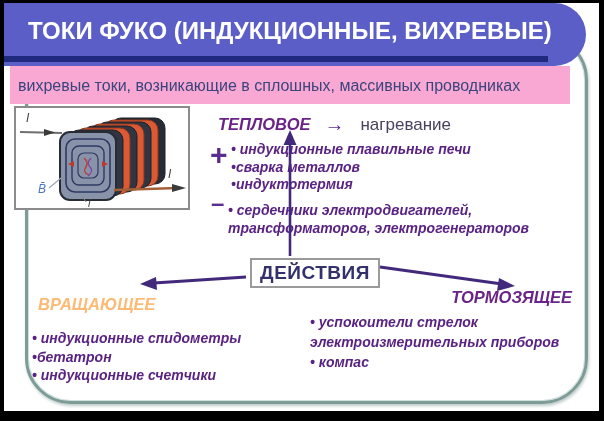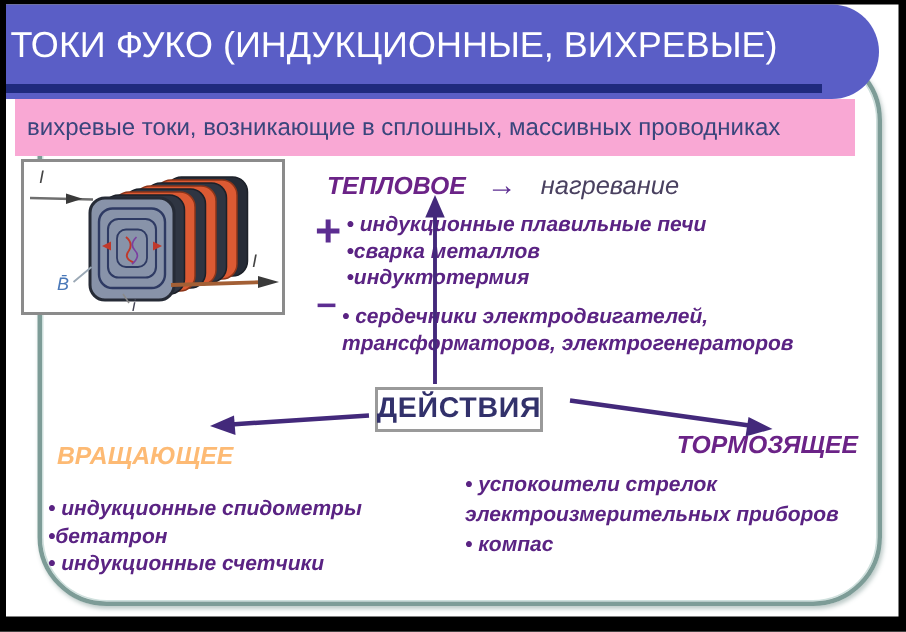--- a/index.html
+++ b/index.html
@@ -5,38 +5,38 @@
   html,body{margin:0;padding:0;background:#222;}
   *{box-sizing:border-box;}
   .frame{position:relative;width:604px;height:421px;background:#000;overflow:hidden;
          font-family:"Liberation Sans",sans-serif;}
   .slide-bg{position:absolute;left:4px;top:3px;width:595px;height:408px;background:#ffffff;}
   .panel{position:absolute;left:25px;top:34px;width:563px;height:370px;
          border:3px solid #7d9c97;border-radius:46px;
          box-shadow:1px 2px 3px rgba(110,140,135,.45), inset 0 0 0 1px #cfe0dd;}
   .header{position:absolute;left:4px;top:3px;width:582px;height:63px;background:#5a5ec6;
           border-radius:0 33px 33px 0;display:flex;align-items:center;}
-  .header .title{color:#ffffff;font-weight:normal;font-size:24px;letter-spacing:0;
-                 padding-left:3px;padding-bottom:8px;white-space:nowrap;}
+  .header .title{color:#ffffff;font-weight:bold;font-size:24px;letter-spacing:0;
+                 padding-left:24px;padding-bottom:8px;white-space:nowrap;}
   .navy-line{position:absolute;left:4px;top:56px;width:544px;height:6px;background:#1f2a7e;}
   .subtitle{position:absolute;left:10px;top:66px;width:560px;height:38px;background:#f9a8d4;
             padding:11px 0 0 8px;color:#3a457c;font-size:16px;white-space:nowrap;}
   .diagram-box{position:absolute;left:14px;top:106px;width:176px;height:104px;background:#ffffff;
                border:2px solid #8b8b8b;}
   .thermal-row{position:absolute;left:218px;top:112px;display:flex;align-items:baseline;white-space:nowrap;}
   .thermal-head{color:#6b2387;font-weight:bold;font-style:italic;font-size:16.5px;}
   .thermal-arrow{color:#5c2d91;font-weight:bold;font-size:20px;margin:0 16px 0 14px;position:relative;top:1px;}
-  .thermal-result{color:#4a4160;font-style:italic;font-size:17px;}
+  .thermal-result{color:#4a4160;font-size:17px;}
   .plus-sign{position:absolute;left:210px;top:142px;color:#5c2d91;font-weight:bold;font-size:30px;line-height:26px;}
   .minus-sign{position:absolute;left:211px;top:193px;color:#5c2d91;font-weight:bold;font-size:24px;line-height:20px;}
   .b-list{position:absolute;color:#5a2383;font-weight:bold;font-style:italic;font-size:14px;
           line-height:18px;white-space:nowrap;}
   .plus-list{left:231px;top:141px;line-height:17.5px;}
   .minus-list{left:228px;top:201px;}
-  .actions-box{position:absolute;left:250px;top:258px;width:112px;height:30px;background:#ffffff;
+  .actions-box{position:absolute;left:250px;top:258px;width:130px;height:30px;background:#ffffff;
                border:2px solid #9a9a9a;display:flex;align-items:center;justify-content:center;
                color:#32316b;font-weight:bold;font-size:19px;letter-spacing:.5px;}
   .rot-head{position:absolute;left:38px;top:295px;color:#fdba74;font-weight:bold;font-style:italic;font-size:16.5px;}
   .rot-list{left:32px;top:329px;line-height:18.5px;}
   .brk-head{position:absolute;left:432px;top:288px;width:140px;text-align:right;
             color:#6b2387;font-weight:bold;font-style:italic;font-size:16.5px;}
   .brk-list{left:286px;top:312px;line-height:20px;margin-left:24px;}
   .arrows{position:absolute;left:0;top:0;width:604px;height:421px;pointer-events:none;}
 </style>
 </head>

